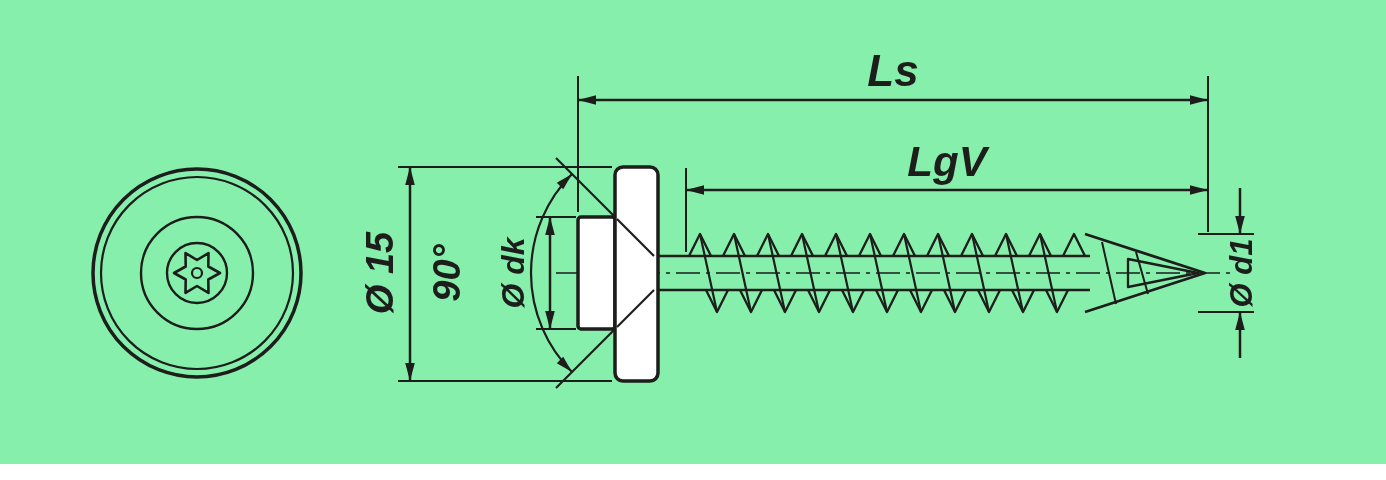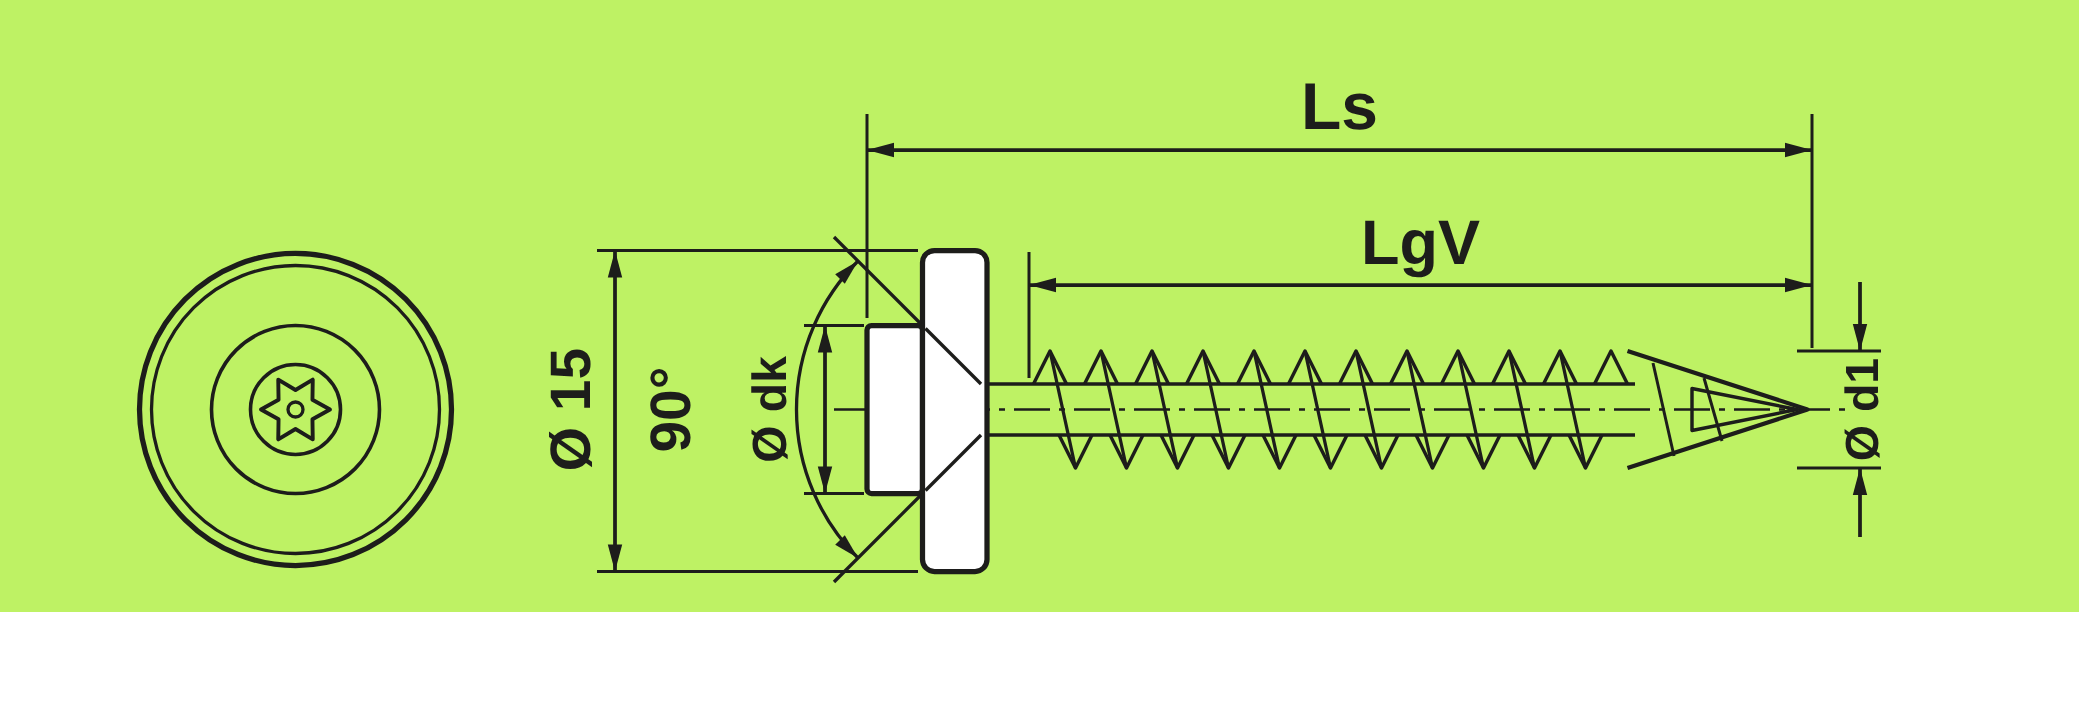--- a/index.html
+++ b/index.html
@@ -1,21 +1,22 @@
 <!DOCTYPE html>
 <html><head>
 <meta charset="utf-8">
 <style>
   html,body{margin:0;padding:0;background:#ffffff;}
   .stage{
     position:relative;
-    width:1386px;height:408px;
-    background:#bef264;
+    width:1386px;height:464px;
+    background:#86efac;
     font-family:"Liberation Sans",sans-serif;
     overflow:hidden;
+    font-style:italic;
   }
   svg{position:absolute;inset:0;display:block;}
   .ln{stroke:#1d1d1b;fill:none;}
   .fillw{fill:#ffffff;stroke:#1d1d1b;}
   .arrow{fill:#1d1d1b;stroke:none;}
   text{
     font-family:"Liberation Sans","DejaVu Sans",sans-serif;
     font-weight:700;
     fill:#1d1d1b;
   }

